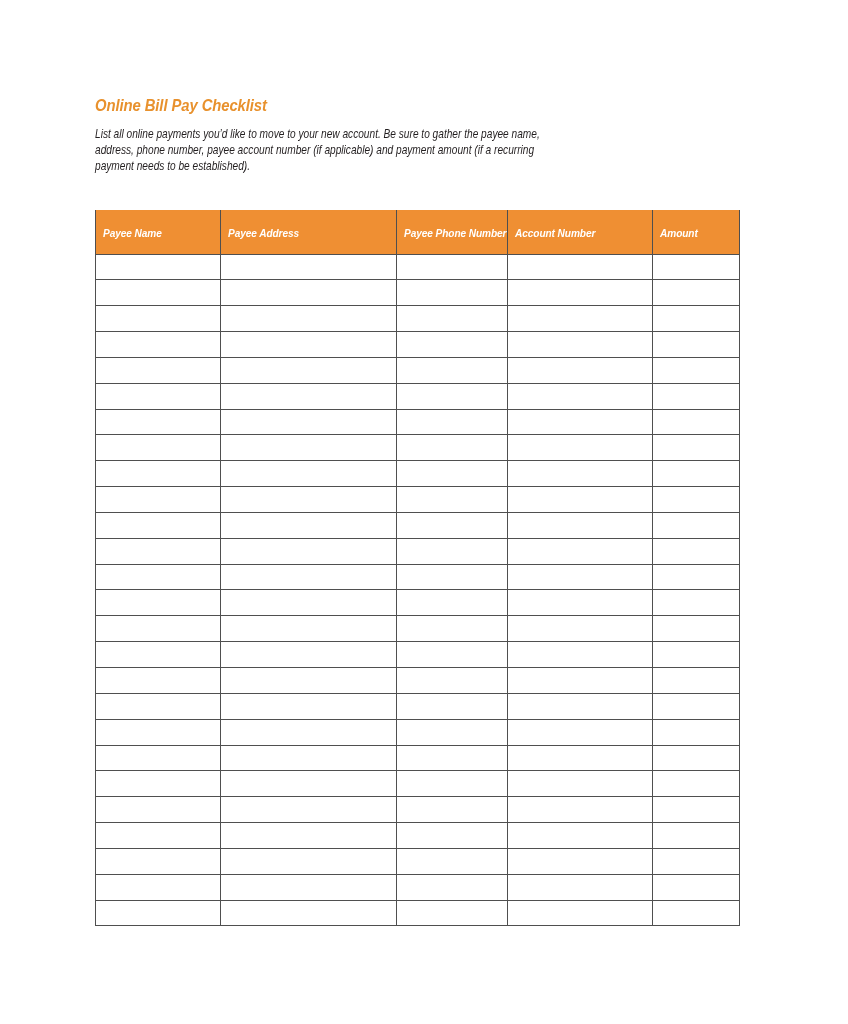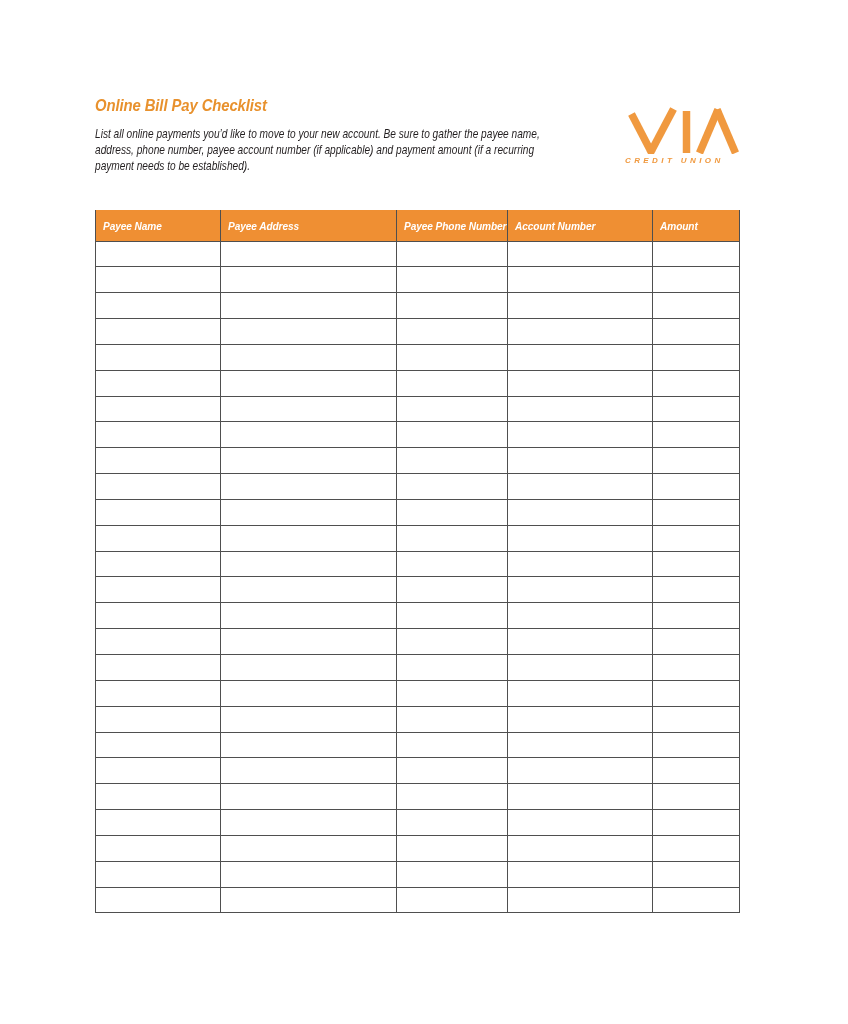--- a/index.html
+++ b/index.html
@@ -70,21 +70,21 @@
   }
   col.c1 { width: 125px; }
   col.c2 { width: 176px; }
   col.c3 { width: 111px; }
   col.c4 { width: 145px; }
   col.c5 { width: 87px; }
 
   table.billpay th {
     background: var(--header-orange, #ef8f33);
     color: var(--header-text, #ffffff);
-    height: 31px;
+    height: 44px;
     text-align: left;
     vertical-align: middle;
     padding: 0 0 0 7px;
     border: 1px solid var(--grid-color, #4f4f4f);
     border-top: none;
     overflow: hidden;
   }
   table.billpay th .thx {
     display: inline-block;
     font-size: 11.5px;
@@ -106,35 +106,20 @@
 <div class="page" style="--header-orange: #EF8F33; --header-text: #FFFFFF; --grid-color: #4F4F4F; --title-orange: #E8912D; --text-color: #231F20; --page-bg: #FFFFFF; --logo-orange: #F0993F;">
 
   <div class="doc-title">Online Bill Pay Checklist</div>
 
   <div class="doc-desc">
     <div class="line">List all online payments you’d like to move to your new account. Be sure to gather the payee name,</div>
     <div class="line">address, phone number, payee account number (if applicable) and payment amount (if a recurring</div>
     <div class="line">payment needs to be established).</div>
   </div>
 
-  <div class="logo">
-    <svg width="130" height="54" viewBox="0 0 130 54" aria-label="VIA">
-      <g stroke="#F0993F" stroke-width="7.5" stroke-linecap="butt" fill="none" class="logo-strokes">
-
-        <line x1="16.5" y1="14" x2="37" y2="53.5"></line>
-        <line x1="58.5" y1="9" x2="35" y2="53.5"></line>
-
-        <line x1="71.5" y1="11" x2="71.5" y2="53"></line>
-
-        <line x1="84.5" y1="53" x2="103" y2="9.5"></line>
-        <line x1="102" y1="9.5" x2="120.5" y2="53"></line>
-      </g>
-    </svg>
-    <div class="logo-tagline">CREDIT UNION</div>
-  </div>
 
   <table class="billpay">
     <colgroup>
       <col class="c1">
         <col class="c2">
         <col class="c3">
         <col class="c4">
         <col class="c5">
     </colgroup>
     <thead>

